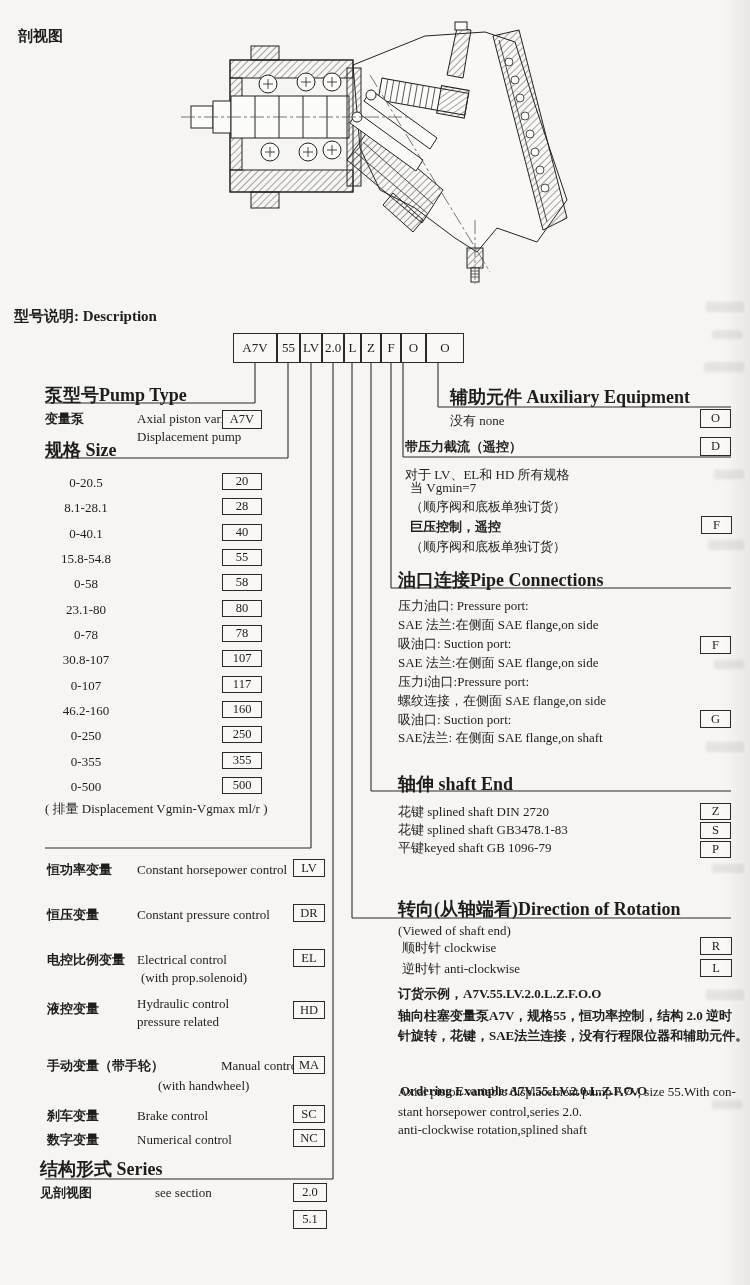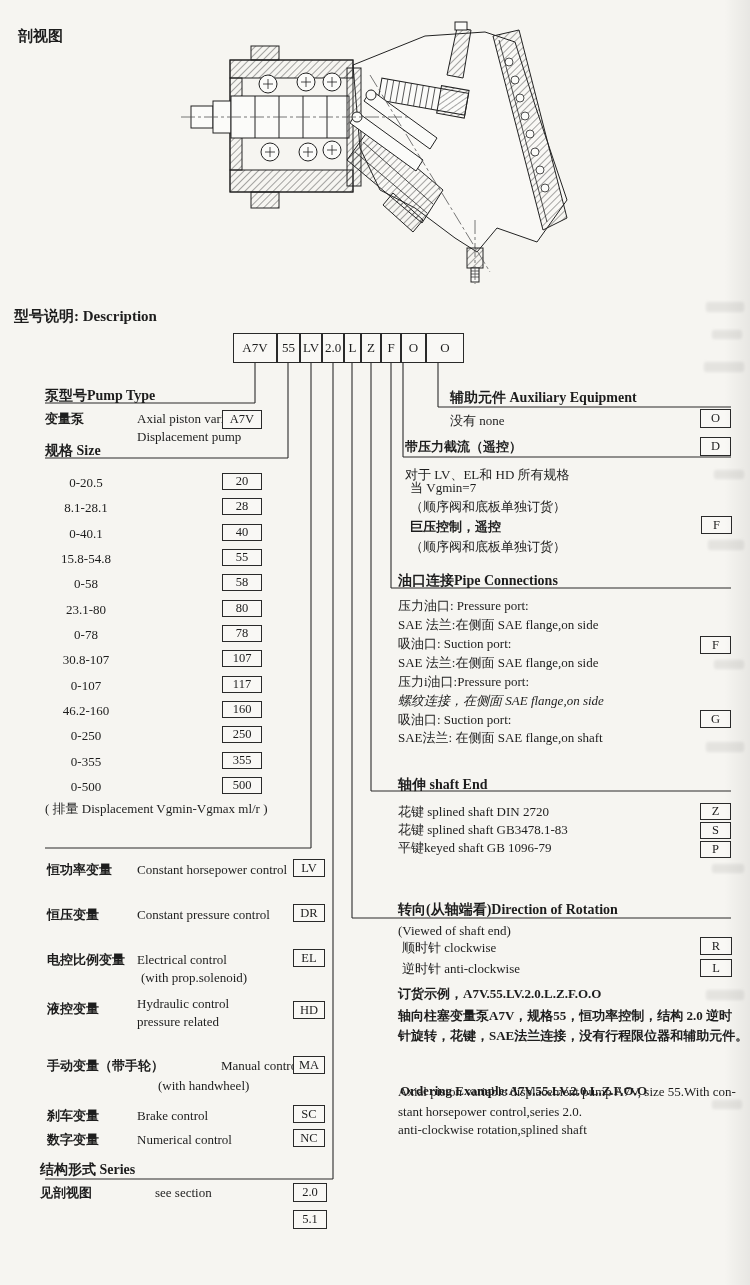--- a/index.html
+++ b/index.html
@@ -9,21 +9,21 @@
     font-family:"Liberation Serif", serif;color:#1d1d1d;
   }
   .page::after{
     content:"";position:absolute;top:0;right:0;width:26px;height:100%;
     background:linear-gradient(to right, rgba(0,0,0,0), rgba(0,0,0,0.06));
     pointer-events:none;
   }
   .t{position:absolute;font-size:13px;line-height:17px;white-space:nowrap;}
   .b{font-weight:bold;margin-top:20px;}
   .cn{font-weight:600;}
-  .hd{font-size:14px;font-weight:600;}
+  .hd{font-size:18px;font-weight:600;}
   .codebox{
     position:absolute;box-sizing:border-box;border:1.3px solid #2a2a2a;
     background:#f9f8f5;text-align:center;font-size:12.5px;line-height:15px;
     overflow:hidden;
   }
   .mcode{top:333px;height:30px;line-height:27px;font-size:13px;}
   .sbox{left:222px;width:40px;height:17px;}
   .cbox{left:293px;width:32px;height:18px;line-height:16px;}
   .obox{left:700px;width:31px;height:18px;line-height:16px;}
   .size-label{left:40px;width:92px;text-align:center;font-size:13px;}
@@ -242,21 +242,21 @@
   <div class="codebox obox" style="top:516px;left:701px;">F</div>
   <div class="t" style="left:410px;top:538px;">（顺序阀和底板单独订货）</div>
 
   <div class="t hd" style="left:398px;top:572px;">油口连接Pipe Connections</div>
   <div class="t" style="left:398px;top:597px;">压力油口: Pressure port:</div>
   <div class="t" style="left:398px;top:616px;">SAE 法兰:在侧面 SAE flange,on side</div>
   <div class="t" style="left:398px;top:635px;">吸油口: Suction port:</div>
   <div class="codebox obox" style="top:636px;">F</div>
   <div class="t" style="left:398px;top:654px;">SAE 法兰:在侧面 SAE flange,on side</div>
   <div class="t" style="left:398px;top:673px;">压力i油口:Pressure port:</div>
-  <div class="t" style="left:398px;top:692px;font-style:italic;">螺纹连接，在侧面 SAE flange,on side</div>
+  <div class="t" style="left:398px;top:692px;">螺纹连接，在侧面 SAE flange,on side</div>
   <div class="t" style="left:398px;top:711px;">吸油口: Suction port:</div>
   <div class="codebox obox" style="top:710px;">G</div>
   <div class="t" style="left:398px;top:729px;">SAE法兰: 在侧面  SAE flange,on shaft</div>
 
   <div class="t hd" style="left:398px;top:776px;">轴伸 shaft End</div>
   <div class="t" style="left:398px;top:803px;">花键 splined shaft DIN 2720</div>
   <div class="codebox obox" style="top:803px;height:17px;line-height:15px;">Z</div>
   <div class="t" style="left:398px;top:821px;">花键 splined shaft GB3478.1-83</div>
   <div class="codebox obox" style="top:822px;height:17px;line-height:15px;">S</div>
   <div class="t" style="left:398px;top:839px;">平键keyed shaft GB 1096-79</div>

